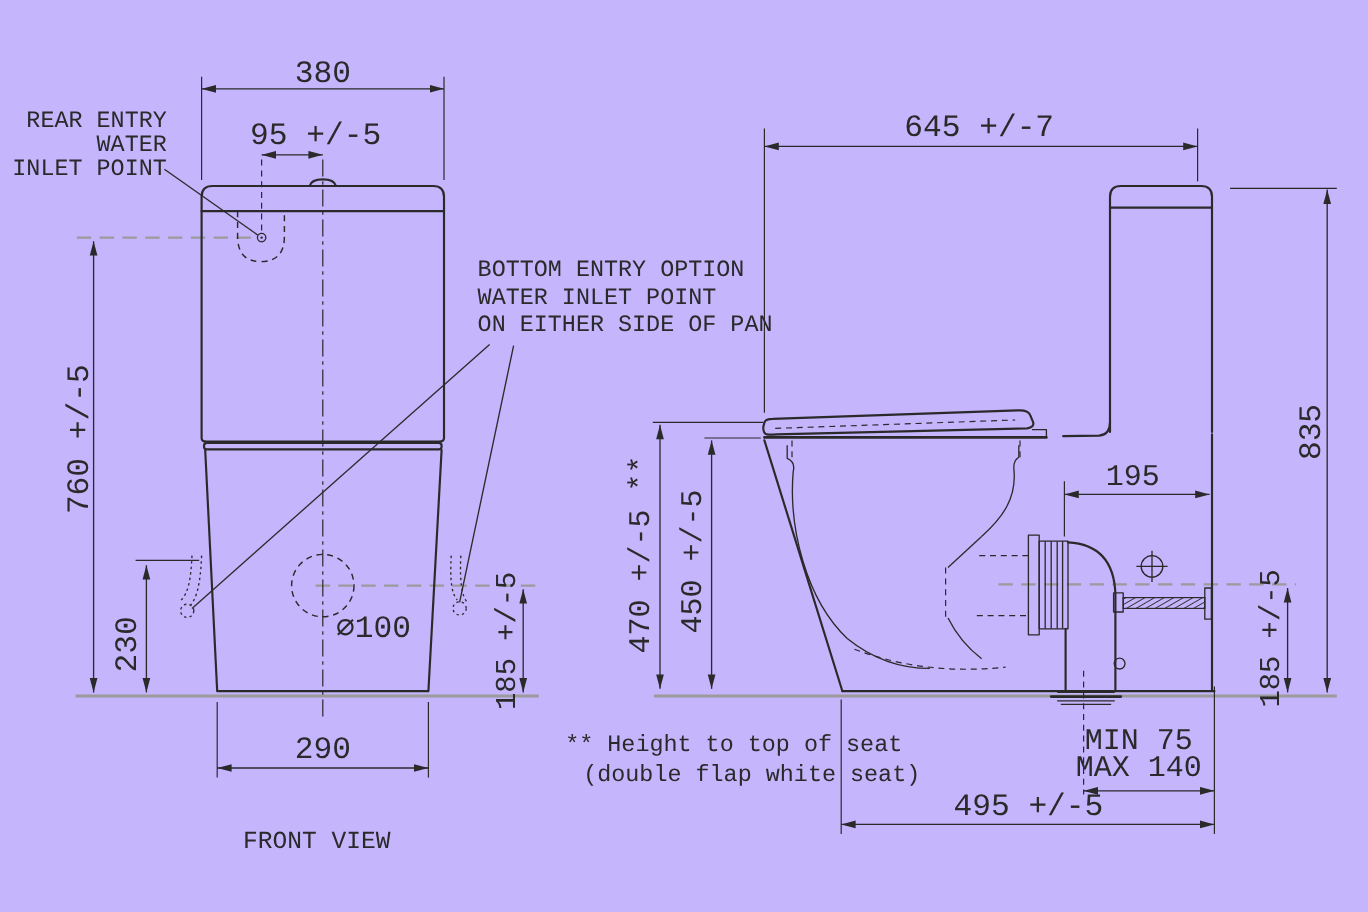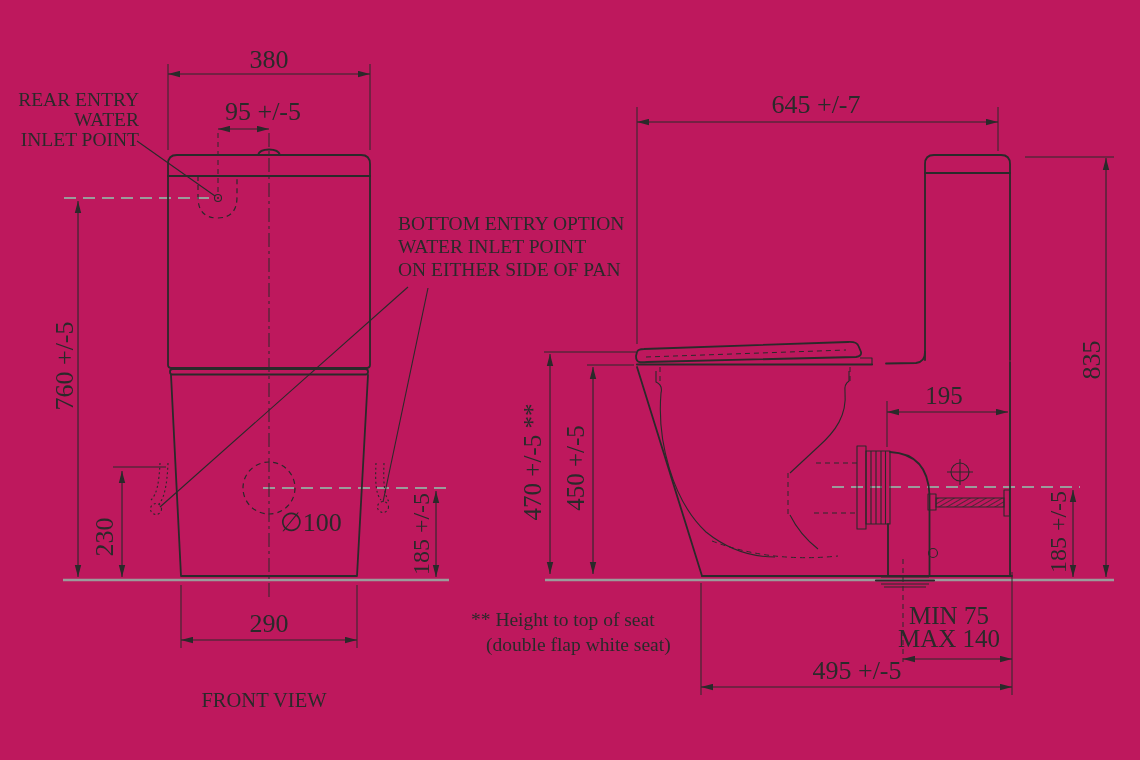--- a/index.html
+++ b/index.html
@@ -1,17 +1,17 @@
 <!DOCTYPE html>
 <html><head>
 <meta charset="utf-8">
 <style>
   html,body{margin:0;padding:0;background:#ffffff;}
-  .stage{position:relative;width:1140px;height:760px;background:#be185d;overflow:hidden;
-         font-family:Liberation Serif, serif;}
+  .stage{position:relative;width:1140px;height:760px;background:#c4b5fd;overflow:hidden;
+         font-family:Liberation Mono, monospace;}
   svg{display:block;}
   .ln   {stroke:#2a2a2a;stroke-width:1.8;fill:none;stroke-linejoin:round;stroke-linecap:round;}
   .ln2  {stroke:#2a2a2a;stroke-width:2.2;fill:none;stroke-linecap:round;}
   .tn   {stroke:#2a2a2a;stroke-width:1.1;fill:none;stroke-linejoin:round;}
   .dim  {stroke:#2a2a2a;stroke-width:1.1;fill:none;}
   .ext  {stroke:#2a2a2a;stroke-width:1.0;fill:none;}
   .dash {stroke:#2a2a2a;stroke-width:1.2;fill:none;stroke-dasharray:5 4;}
   .dashT{stroke:#2a2a2a;stroke-width:1.0;fill:none;stroke-dasharray:5 4;}
   .cl   {stroke:#2a2a2a;stroke-width:1.0;fill:none;stroke-dasharray:14 4 3 4;}
   .dot  {stroke:#2a2a2a;stroke-width:1.1;fill:none;stroke-dasharray:2 2.6;}

